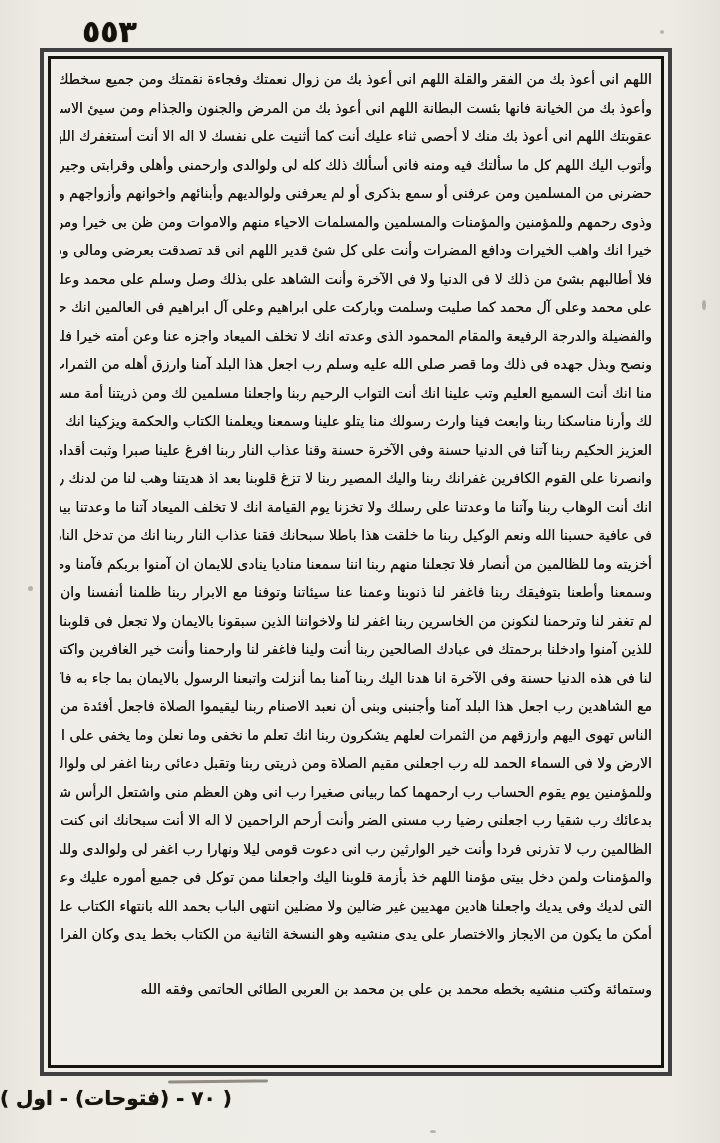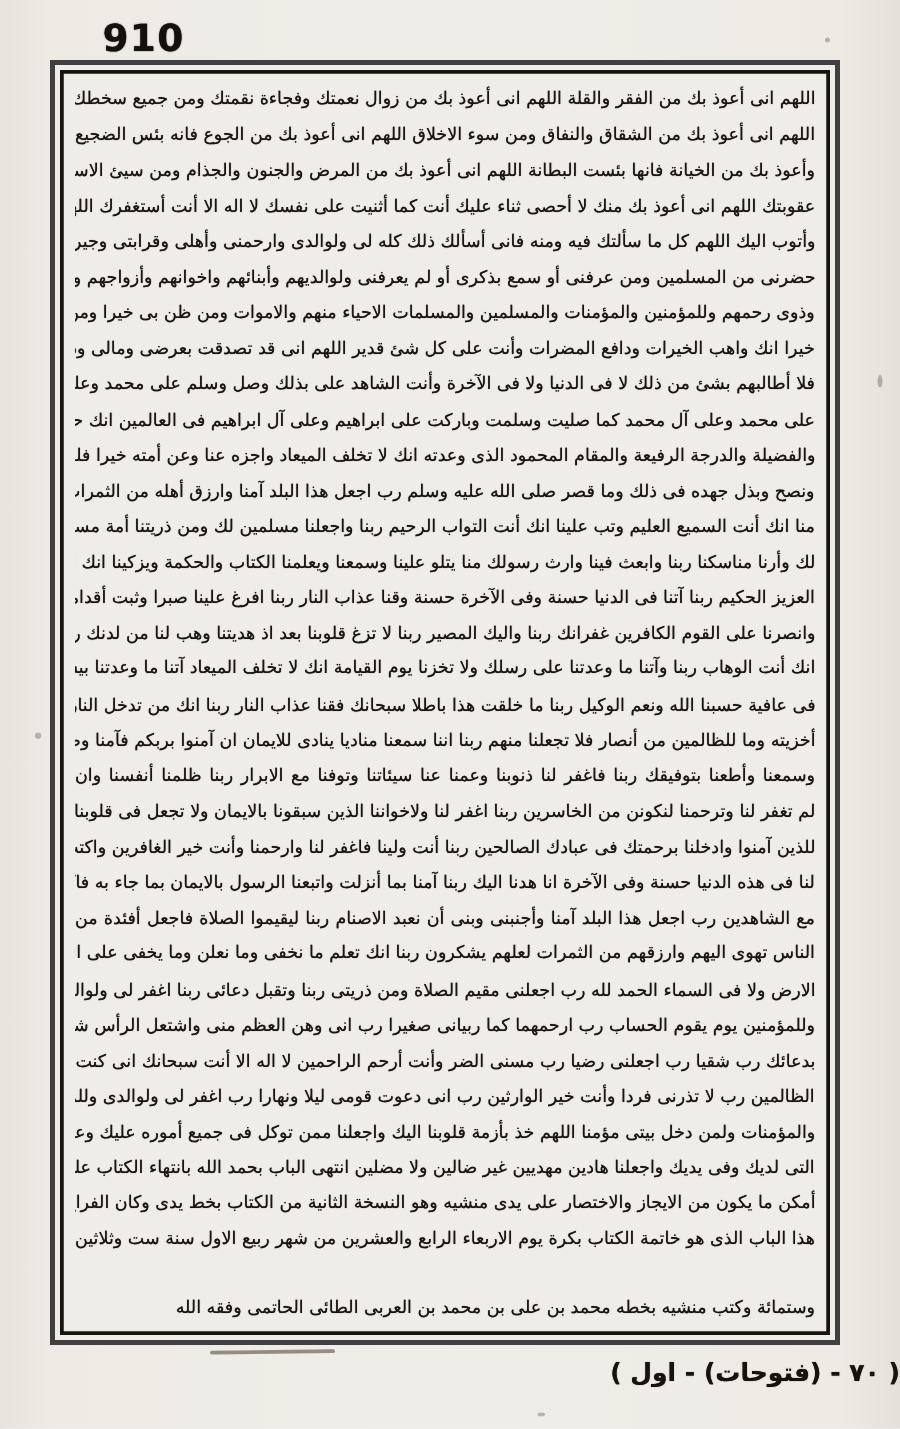--- a/index.html
+++ b/index.html
@@ -56,21 +56,21 @@
   .line.last {
     text-align: right;
     text-align-last: right;
     white-space: normal;
     margin-top: 26px;
   }
   .footer-signature {
     position: absolute;
     left: 0; top: 1086px;
     width: 100%;
-    text-align: right;
+    text-align: left;
     direction: rtl;
     font-size: 20px;
     font-weight: bold;
     color: #16120c;
     text-shadow: 0 0 0.7px rgba(22,17,10,0.9);
   }
   
   .smudge {
     position: absolute;
     left: 168px; top: 1080px;
@@ -81,27 +81,26 @@
   }
   .speck { position: absolute; background: rgba(80,73,62,0.35); border-radius: 50%; }
   .speck.s1 { left: 702px; top: 300px; width: 4px; height: 10px; }
   .speck.s2 { left: 28px;  top: 586px; width: 5px; height: 5px; }
   .speck.s3 { left: 430px; top: 1130px; width: 6px; height: 3px; }
   .speck.s4 { left: 660px; top: 30px;  width: 4px; height: 4px; }
 </style>
 </head>
 <body>
 
-<div class="page-number">910</div>
+<div class="page-number">٥٥٣</div>
 
 <div class="frame-outer">
   <div class="frame-inner">
     <div class="text-block">
       <div class="line">اللهم انى أعوذ بك من الفقر والقلة اللهم انى أعوذ بك من زوال نعمتك وفجاءة نقمتك ومن جميع سخطك</div>
-      <div class="line">اللهم انى أعوذ بك من الشقاق والنفاق ومن سوء الاخلاق اللهم انى أعوذ بك من الجوع فانه بئس الضجيع</div>
       <div class="line">وأعوذ بك من الخيانة فانها بئست البطانة اللهم انى أعوذ بك من المرض والجنون والجذام ومن سيئ الاسقام</div>
       <div class="line">عقوبتك اللهم انى أعوذ بك منك لا أحصى ثناء عليك أنت كما أثنيت على نفسك لا اله الا أنت أستغفرك اللهم ربنا</div>
       <div class="line">وأتوب اليك اللهم كل ما سألتك فيه ومنه فانى أسألك ذلك كله لى ولوالدى وارحمنى وأهلى وقرابتى وجيرانى ومن</div>
       <div class="line">حضرنى من المسلمين ومن عرفنى أو سمع بذكرى أو لم يعرفنى ولوالديهم وأبنائهم واخوانهم وأزواجهم وعشيرتهم</div>
       <div class="line">وذوى رحمهم وللمؤمنين والمؤمنات والمسلمين والمسلمات الاحياء منهم والاموات ومن ظن بى خيرا ومن لم يظن بى</div>
       <div class="line">خيرا انك واهب الخيرات ودافع المضرات وأنت على كل شئ قدير اللهم انى قد تصدقت بعرضى ومالى ودمى على عبادك</div>
       <div class="line">فلا أطالبهم بشئ من ذلك لا فى الدنيا ولا فى الآخرة وأنت الشاهد على بذلك وصل وسلم على محمد وعلى آل محمد وبارك</div>
       <div class="line">على محمد وعلى آل محمد كما صليت وسلمت وباركت على ابراهيم وعلى آل ابراهيم فى العالمين انك حميد مجيد وآته الوسيلة</div>
       <div class="line">والفضيلة والدرجة الرفيعة والمقام المحمود الذى وعدته انك لا تخلف الميعاد واجزه عنا وعن أمته خيرا فلقد بلغ</div>
       <div class="line">ونصح وبذل جهده فى ذلك وما قصر صلى الله عليه وسلم رب اجعل هذا البلد آمنا وارزق أهله من الثمرات ربنا تقبل</div>
@@ -118,21 +117,20 @@
       <div class="line">لنا فى هذه الدنيا حسنة وفى الآخرة انا هدنا اليك ربنا آمنا بما أنزلت واتبعنا الرسول بالايمان بما جاء به فاكتبنا</div>
       <div class="line">مع الشاهدين رب اجعل هذا البلد آمنا وأجنبنى وبنى أن نعبد الاصنام ربنا ليقيموا الصلاة فاجعل أفئدة من</div>
       <div class="line">الناس تهوى اليهم وارزقهم من الثمرات لعلهم يشكرون ربنا انك تعلم ما نخفى وما نعلن وما يخفى على الله من شئ فى</div>
       <div class="line">الارض ولا فى السماء الحمد لله رب اجعلنى مقيم الصلاة ومن ذريتى ربنا وتقبل دعائى ربنا اغفر لى ولوالدى</div>
       <div class="line">وللمؤمنين يوم يقوم الحساب رب ارحمهما كما ربيانى صغيرا رب انى وهن العظم منى واشتعل الرأس شيبا ولم أكن</div>
       <div class="line">بدعائك رب شقيا رب اجعلنى رضيا رب مسنى الضر وأنت أرحم الراحمين لا اله الا أنت سبحانك انى كنت من</div>
       <div class="line">الظالمين رب لا تذرنى فردا وأنت خير الوارثين رب انى دعوت قومى ليلا ونهارا رب اغفر لى ولوالدى وللمؤمنين</div>
       <div class="line">والمؤمنات ولمن دخل بيتى مؤمنا اللهم خذ بأزمة قلوبنا اليك واجعلنا ممن توكل فى جميع أموره عليك وعمنا بالرحمة</div>
       <div class="line">التى لديك وفى يديك واجعلنا هادين مهديين غير ضالين ولا مضلين انتهى الباب بحمد الله بانتهاء الكتاب على</div>
       <div class="line">أمكن ما يكون من الايجاز والاختصار على يدى منشيه وهو النسخة الثانية من الكتاب بخط يدى وكان الفراغ من</div>
-      <div class="line">هذا الباب الذى هو خاتمة الكتاب بكرة يوم الاربعاء الرابع والعشرين من شهر ربيع الاول سنة ست وثلاثين</div>
       <div class="line last">وستمائة وكتب منشيه بخطه محمد بن على بن محمد بن العربى الطائى الحاتمى وفقه الله</div>
     </div>
   </div>
 </div>
 
 <div class="footer-signature">( ٧٠ - (فتوحات) - اول )</div>
 
 <div class="smudge"></div>
 <div class="speck s1"></div>
 <div class="speck s2"></div>

